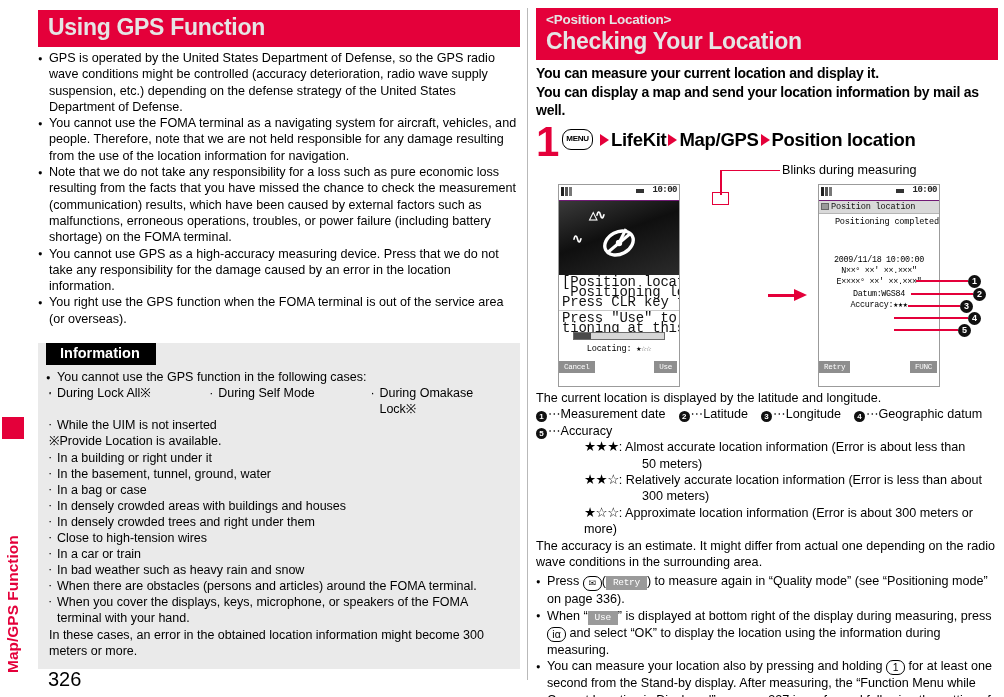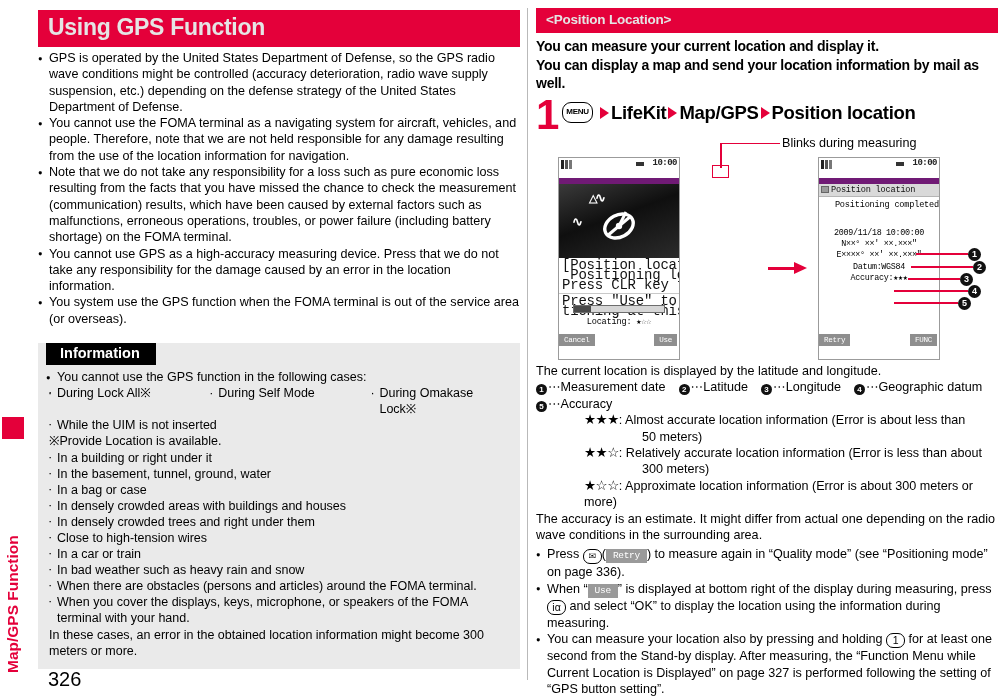--- a/index.html
+++ b/index.html
@@ -235,23 +235,23 @@
     background: #fff;
     border: 1px solid #9b9b9b;
     font-family: "Liberation Mono", monospace;
     overflow: hidden;
   }
   .phone.left-screen { left: 22px; }
   .phone.right-screen { left: 282px; }
 
   .statusbar {
     position: relative;
-    height: 26px;
+    height: 16px;
     background: #fff;
-    border-bottom: 6px solid #701a75;
+    border-bottom: 1px solid #701a75;
     font-size: 8px;
   }
   .sb-bars {
     position: absolute; left: 2px; top: 1px;
     display: flex; gap: 1px; align-items: flex-end; height: 10px;
   }
   .sb-bars i { display: block; width: 3px; background: #222; }
   .sb-bars i:nth-child(1) { height: 9px; }
   .sb-bars i:nth-child(2) { height: 9px; background:#555; }
   .sb-bars i:nth-child(3) { height: 9px; background:#777; }
@@ -485,21 +485,21 @@
 
     <div class="title-bar single">
       <div class="main-title">Using GPS Function</div>
     </div>
 
     <ul class="bullets">
       <li>GPS is operated by the United States Department of Defense, so the GPS radio wave conditions might be controlled (accuracy deterioration, radio wave supply suspension, etc.) depending on the defense strategy of the United States Department of Defense.</li>
       <li>You cannot use the FOMA terminal as a navigating system for aircraft, vehicles, and people. Therefore, note that we are not held responsible for any damage resulting from the use of the location information for navigation.</li>
       <li>Note that we do not take any responsibility for a loss such as pure economic loss resulting from the facts that you have missed the chance to check the measurement (communication) results, which have been caused by external factors such as malfunctions, erroneous operations, troubles, or power failure (including battery shortage) on the FOMA terminal.</li>
       <li>You cannot use GPS as a high-accuracy measuring device. Press that we do not take any responsibility for the damage caused by an error in the location information.</li>
-      <li>You system use the GPS function when the FOMA terminal is out of the service area (or overseas).</li>
+      <li>You right use the GPS function when the FOMA terminal is out of the service area (or overseas).</li>
     </ul>
 
     <div class="info-box">
       <div class="info-header">Information</div>
 
       <ul class="bullets">
         <li>You cannot use the GPS function in the following cases:</li>
       </ul>
       <ul class="sub-list">
         <li style="padding-left:0;">
@@ -539,20 +539,21 @@
 
   </div>
 
   <div class="col-divider"></div>
   <div class="pagenum">326</div>
 
   <div class="col-right">
 
     <div class="title-bar">
       <div class="eyebrow">&lt;Position Location&gt;</div>
+      <div class="main-title">Checking Your Location</div>
     </div>
 
     <div class="lead-line" style="margin-top:4px;">You can measure your current location and display it.</div>
     <div class="lead-line">You can display a map and send your location information by mail as well.</div>
 
     <div class="step-row">
       <div class="step-num">1</div>
       <div class="menu-key">MENU</div>
       <div class="step-path">
         <span class="arrow-r"></span><span>LifeKit</span><span class="arrow-r"></span><span>Map/GPS</span><span class="arrow-r"></span><span>Position location</span>

